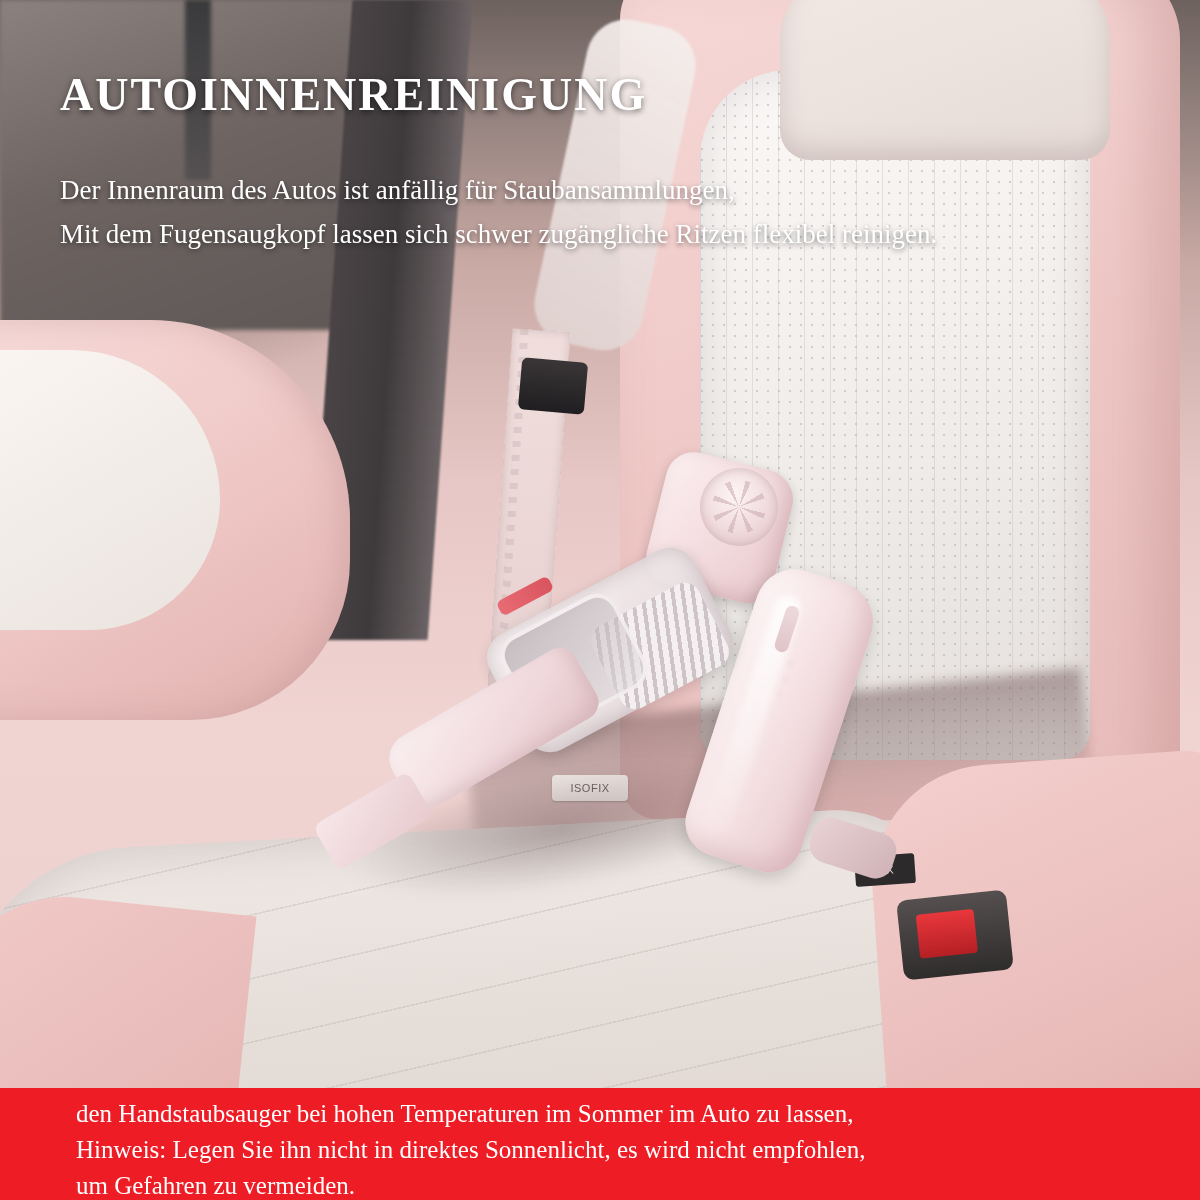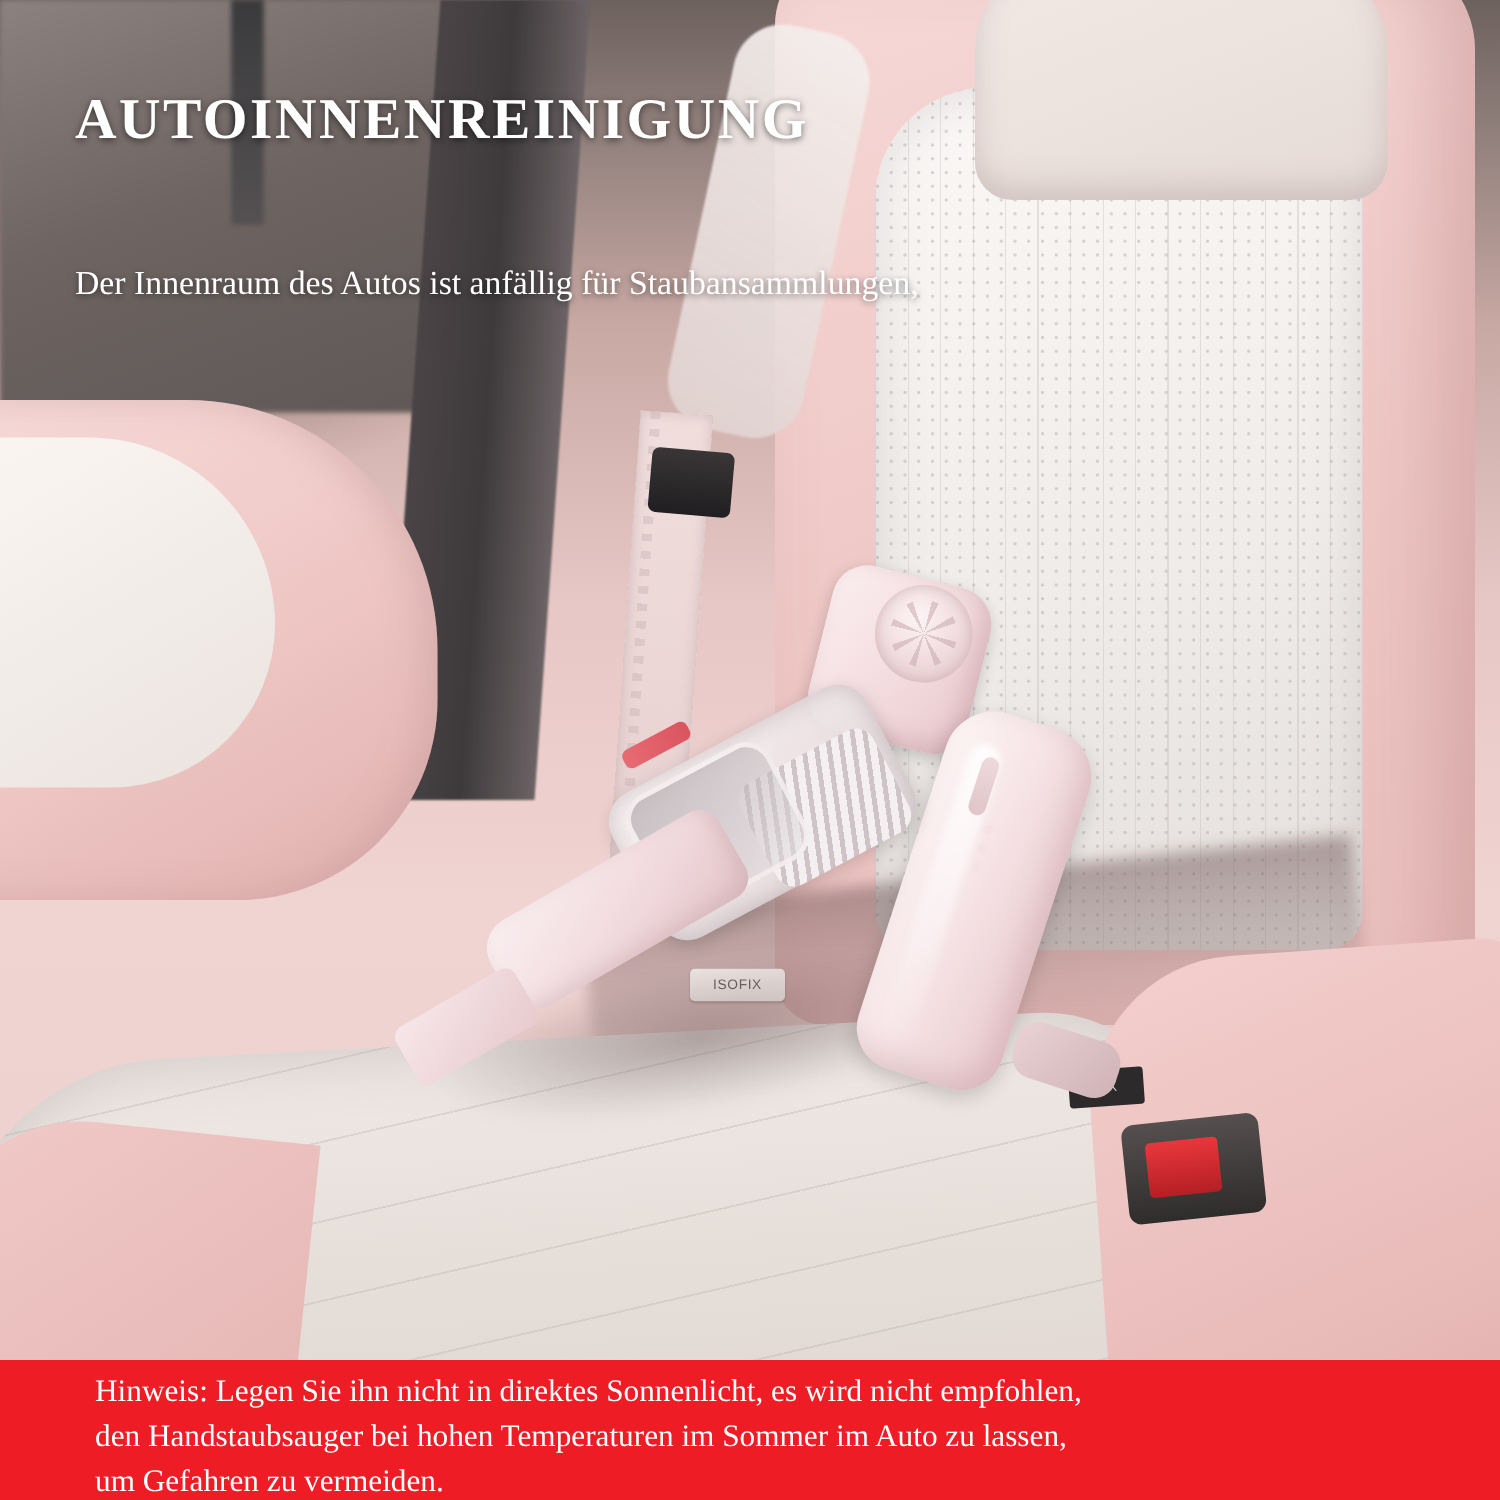--- a/index.html
+++ b/index.html
@@ -386,21 +386,20 @@
   .subcopy {
     position: absolute;
     left: 60px;
     top: 168px;
     font-family: "Liberation Serif", serif;
     font-size: 27px;
     line-height: 44px;
     color: #ffffff;
     text-shadow: 0 2px 5px rgba(0,0,0,0.5);
     white-space: nowrap;
-    margin-top: 36px;
   }
   .notice {
     position: absolute;
     left: 0;
     right: 0;
     bottom: 0;
     height: 112px;
     background: #ee1c25;
     color: #ffffff;
     font-family: "Liberation Serif", serif;
@@ -455,21 +454,22 @@
     <div class="vac-cup-window"></div>
     <div class="vac-latch"></div>
     <div class="vac-nozzle"></div>
     <div class="vac-nozzle-tip"></div>
   </div>
 
   <div class="headline">AUTOINNENREINIGUNG</div>
 
   <div class="subcopy">
     <div>Der Innenraum des Autos ist anfällig für Staubansammlungen,</div>
+    <div>Mit dem Fugensaugkopf lassen sich schwer zugängliche Ritzen flexibel reinigen.</div>
   </div>
 
   <div class="notice">
+    <div>den Handstaubsauger bei hohen Temperaturen im Sommer im Auto zu lassen,</div>
     <div>Hinweis: Legen Sie ihn nicht in direktes Sonnenlicht, es wird nicht empfohlen,</div>
-    <div>den Handstaubsauger bei hohen Temperaturen im Sommer im Auto zu lassen,</div>
     <div>um Gefahren zu vermeiden.</div>
   </div>
 
 </div>
 
 </body></html>

